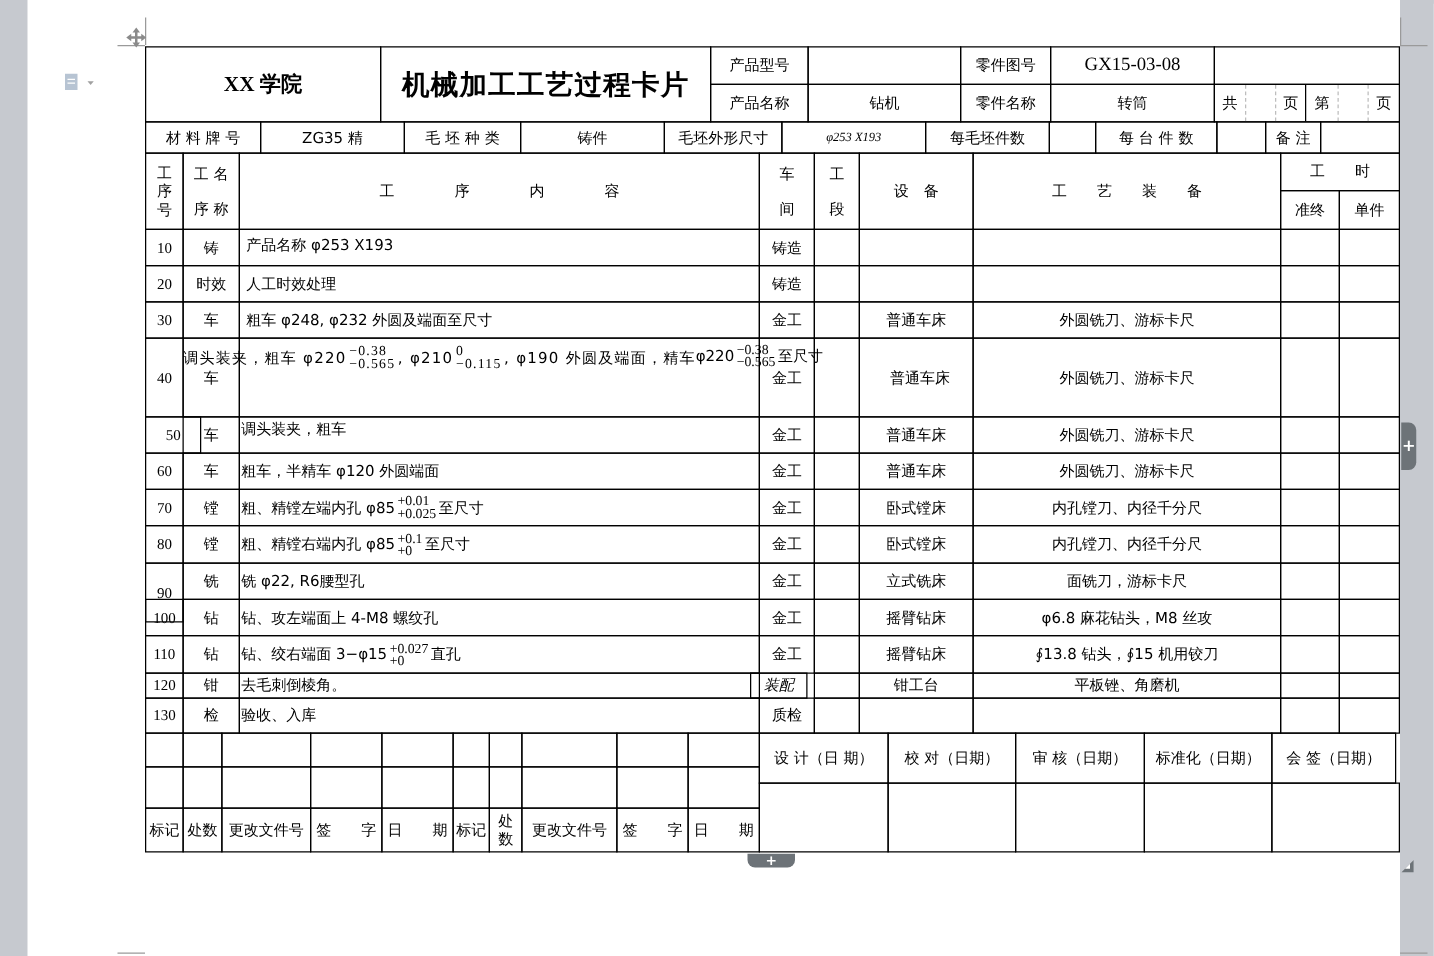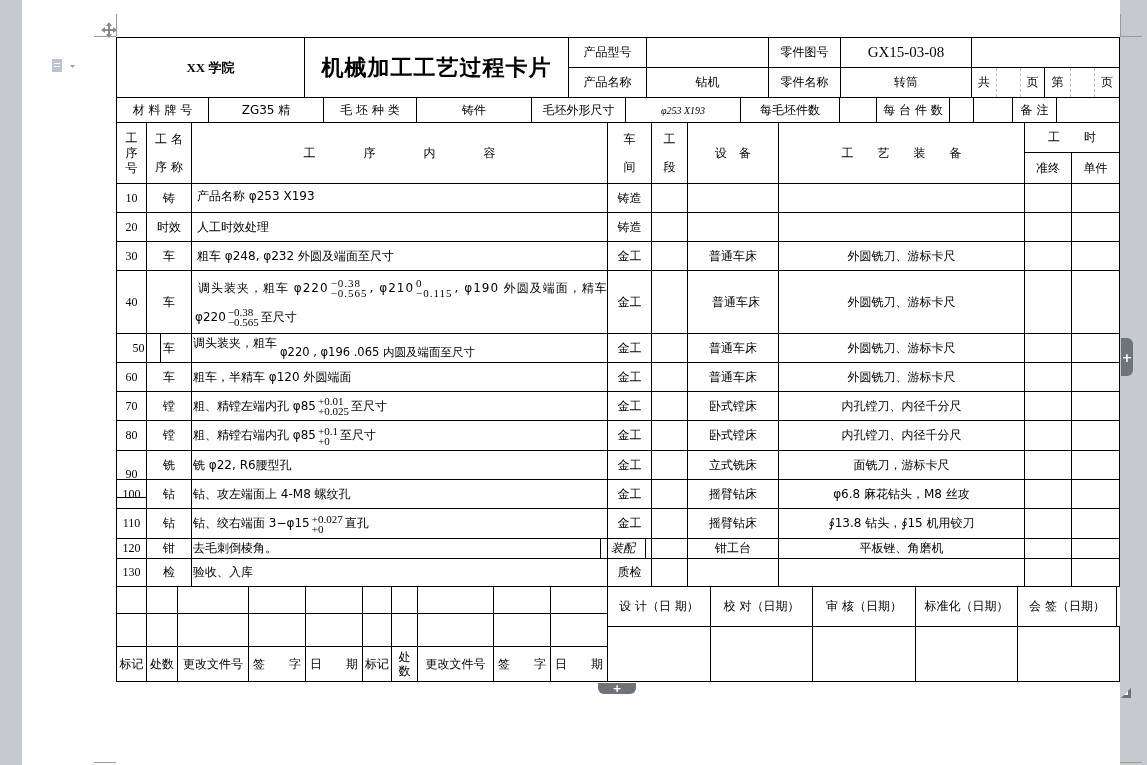--- a/index.html
+++ b/index.html
@@ -8,21 +8,21 @@
   .page { position:absolute; left:22px; top:0; width:1098px; height:765px; background:#fff; }
   .pagebar-top { position:absolute; left:0; top:0; width:1147px; height:3px; background:#c6c9cf; }
   .crop { position:absolute; background:#9a9a9a; }
   .c { position:absolute; box-sizing:border-box; display:flex; align-items:center; justify-content:center;
        font-size:12px; white-space:nowrap; }
   .b { border:1px solid #000; }
   .left { justify-content:flex-start; padding-left:5px; }
   .serif { font-family:"Liberation Serif", "DejaVu Serif", serif; }
   .big { font-size:15px; }
   .title { font-size:22px; font-weight:bold; font-family:"DejaVu Serif", "Liberation Serif", serif; letter-spacing:1px; }
-  .school { font-size:13px; font-weight:bold; font-family:"Liberation Serif", "DejaVu Serif", serif; }
+  .school { font-size:17px; font-weight:bold; font-family:"Liberation Serif", "DejaVu Serif", serif; }
   .vtext { flex-direction:column; line-height:18px; }
   .dash { border-left:1px dashed #bdbdbd; }
   .tol { display:inline-flex; flex-direction:column; font-size:11px; line-height:10px; vertical-align:middle; margin:0 2px; }
   .seq { font-family:"Liberation Serif", "DejaVu Serif", serif; font-size:12px; }
   .icon { position:absolute; }
   .add-right { position:absolute; left:1121px; top:338px; width:12px; height:38px; background:#6d7378;
                border-radius:0 6px 6px 0; color:#fff; font-size:13px; font-weight:bold;
                display:flex; align-items:center; justify-content:center; }
   .add-bottom { position:absolute; left:598px; top:683px; width:38px; height:11px; background:#6d7378;
                 border-radius:0 0 6px 6px; color:#fff; font-size:11px; font-weight:bold;
@@ -84,21 +84,21 @@
 <div class="c dash" style="left:1094px;top:68px;width:25px;height:29px;">页</div>
 
 <div class="c b" style="left:116px;top:97px;width:93px;height:26px;">材 料 牌 号</div>
 <div class="c b" style="left:208px;top:97px;width:116px;height:26px;">ZG35 精</div>
 <div class="c b" style="left:323px;top:97px;width:94px;height:26px;">毛 坯 种 类</div>
 <div class="c b" style="left:416px;top:97px;width:116px;height:26px;">铸件</div>
 <div class="c b" style="left:531px;top:97px;width:95px;height:26px;">毛坯外形尺寸</div>
 <div class="c b serif" style="left:625px;top:97px;width:116px;height:26px;font-style:italic;font-size:10px;">φ253 X193</div>
 <div class="c b" style="left:740px;top:97px;width:100px;height:26px;">每毛坯件数</div>
 <div class="c b" style="left:839px;top:97px;width:38px;height:26px;"></div>
-<div class="c b" style="left:876px;top:97px;width:74px;height:26px;">每 台 件 数</div>
+<div class="c b" style="left:876px;top:97px;width:98px;height:26px;">每 台 件 数</div>
 <div class="c b" style="left:973px;top:97px;width:40px;height:26px;"></div>
 <div class="c b" style="left:1012px;top:97px;width:45px;height:26px;">备 注</div>
 <div class="c b" style="left:1056px;top:97px;width:64px;height:26px;"></div>
 
 <div class="c b vtext" style="left:116px;top:122px;width:31px;height:62px;line-height:15px;">
   <span>工</span>
   <span>序</span>
   <span>号</span>
 </div>
 <div class="c b vtext" style="left:146px;top:122px;width:46px;height:62px;line-height:28px;">
@@ -152,21 +152,21 @@
 <div class="c b" style="left:651px;top:241px;width:37px;height:30px;"></div>
 <div class="c b" style="left:687px;top:241px;width:92px;height:30px;">普通车床</div>
 <div class="c b" style="left:778px;top:241px;width:247px;height:30px;">外圆铣刀、游标卡尺</div>
 <div class="c b" style="left:1024px;top:241px;width:48px;height:30px;"></div>
 <div class="c b" style="left:1071px;top:241px;width:49px;height:30px;"></div>
 </div>
 
 <div>
 <div class="c b seq" style="left:116px;top:270px;width:31px;height:64px;">40</div>
 <div class="c b" style="left:146px;top:270px;width:46px;height:64px;">车</div>
-<div class="c b" style="left:191px;top:270px;width:417px;height:64px;flex-direction:column;align-items:flex-start;justify-content:center;padding-left:3px;">
+<div class="c b" style="left:191px;top:270px;width:417px;height:64px;align-items:flex-start;justify-content:center;padding-left:3px;">
   <div style="display:flex;align-items:center;height:30px;padding-left:3px;letter-spacing:1px;">
     <span>调头装夹，粗车 φ220</span>
     <span class="tol serif">
           <span>−0.38</span>
           <span>−0.565</span>
         </span>
     <span>, φ210</span>
     <span class="tol serif">
           <span>0</span>
           <span>−0.115</span>
@@ -188,21 +188,20 @@
 <div class="c b" style="left:778px;top:270px;width:247px;height:64px;">外圆铣刀、游标卡尺</div>
 <div class="c b" style="left:1024px;top:270px;width:48px;height:64px;"></div>
 <div class="c b" style="left:1071px;top:270px;width:49px;height:64px;"></div>
 </div>
 
 <div>
 <div class="c b seq" style="left:116px;top:333px;width:45px;height:30px;">50</div>
 <div class="c b" style="left:146px;top:333px;width:46px;height:30px;">车</div>
 <div class="c b" style="left:191px;top:333px;width:417px;height:30px;justify-content:flex-start;padding-left:1px;">
   <span style="align-self:flex-start;padding-top:1px;">调头装夹，粗车</span>
-  <span style="padding-top:8px;padding-left:3px;font-size:11.5px;">φ220 , φ196 .065 内圆及端面至尺寸</span>
 </div>
 <div class="c b" style="left:607px;top:333px;width:45px;height:30px;">金工</div>
 <div class="c b" style="left:651px;top:333px;width:37px;height:30px;"></div>
 <div class="c b" style="left:687px;top:333px;width:92px;height:30px;">普通车床</div>
 <div class="c b" style="left:778px;top:333px;width:247px;height:30px;">外圆铣刀、游标卡尺</div>
 <div class="c b" style="left:1024px;top:333px;width:48px;height:30px;"></div>
 <div class="c b" style="left:1071px;top:333px;width:49px;height:30px;"></div>
 </div>
 
 <div>

